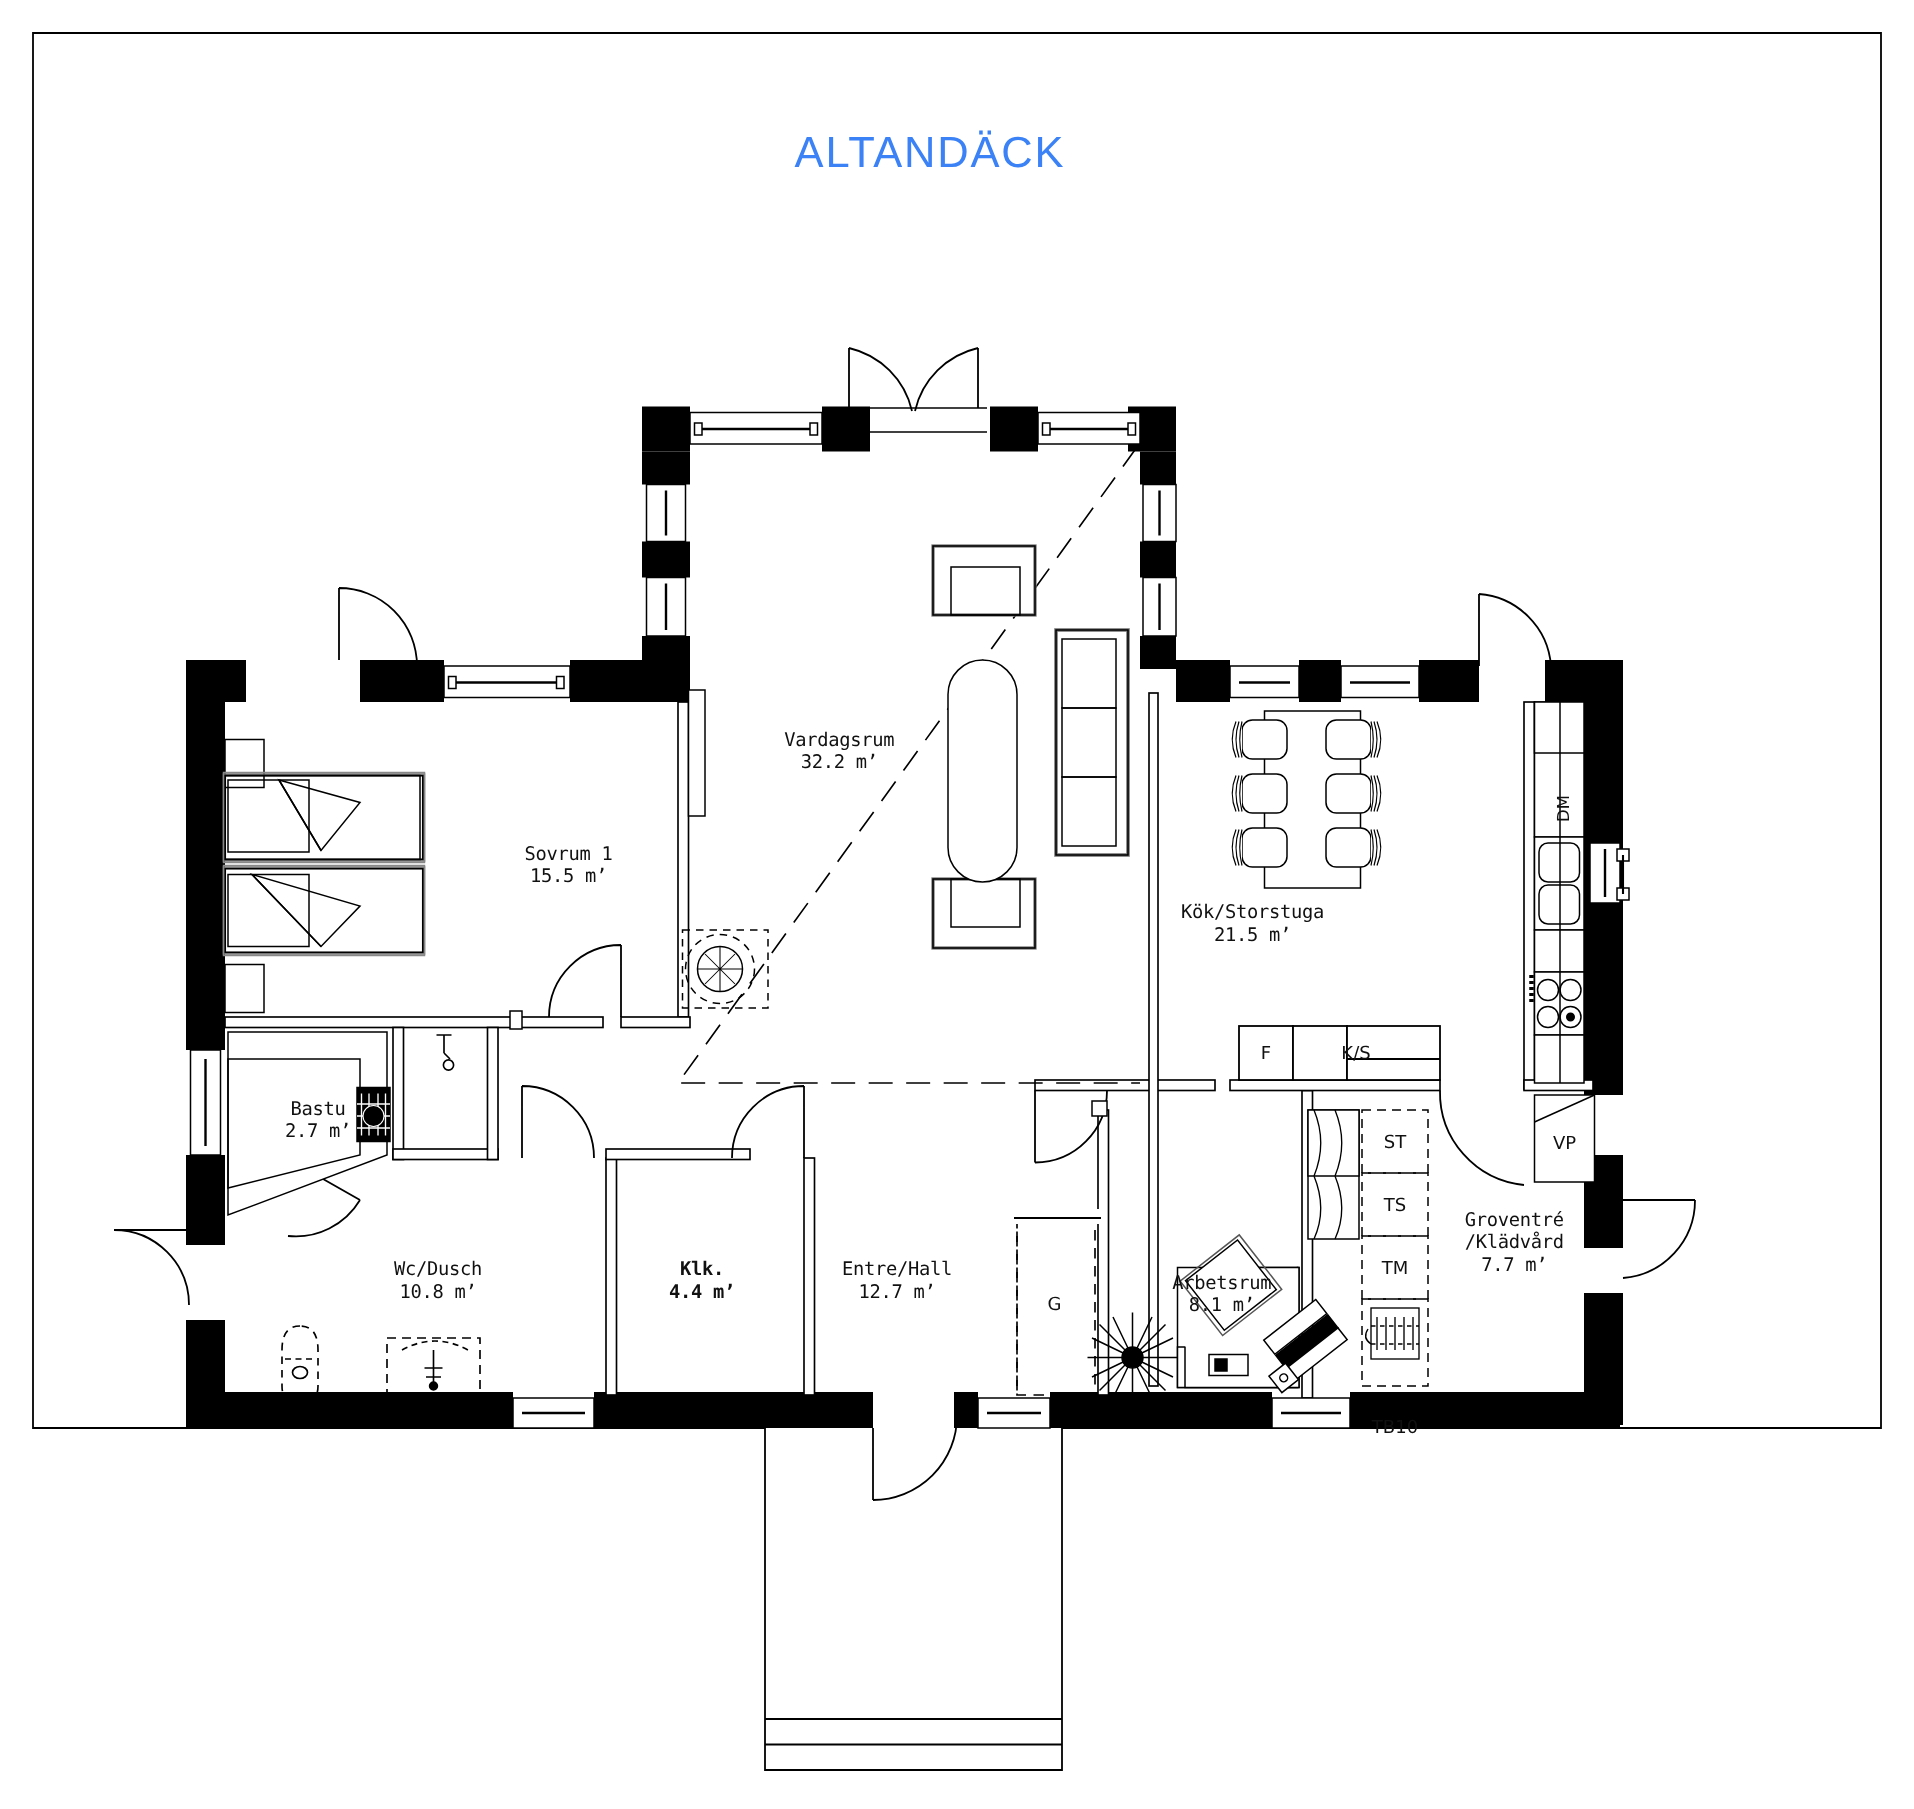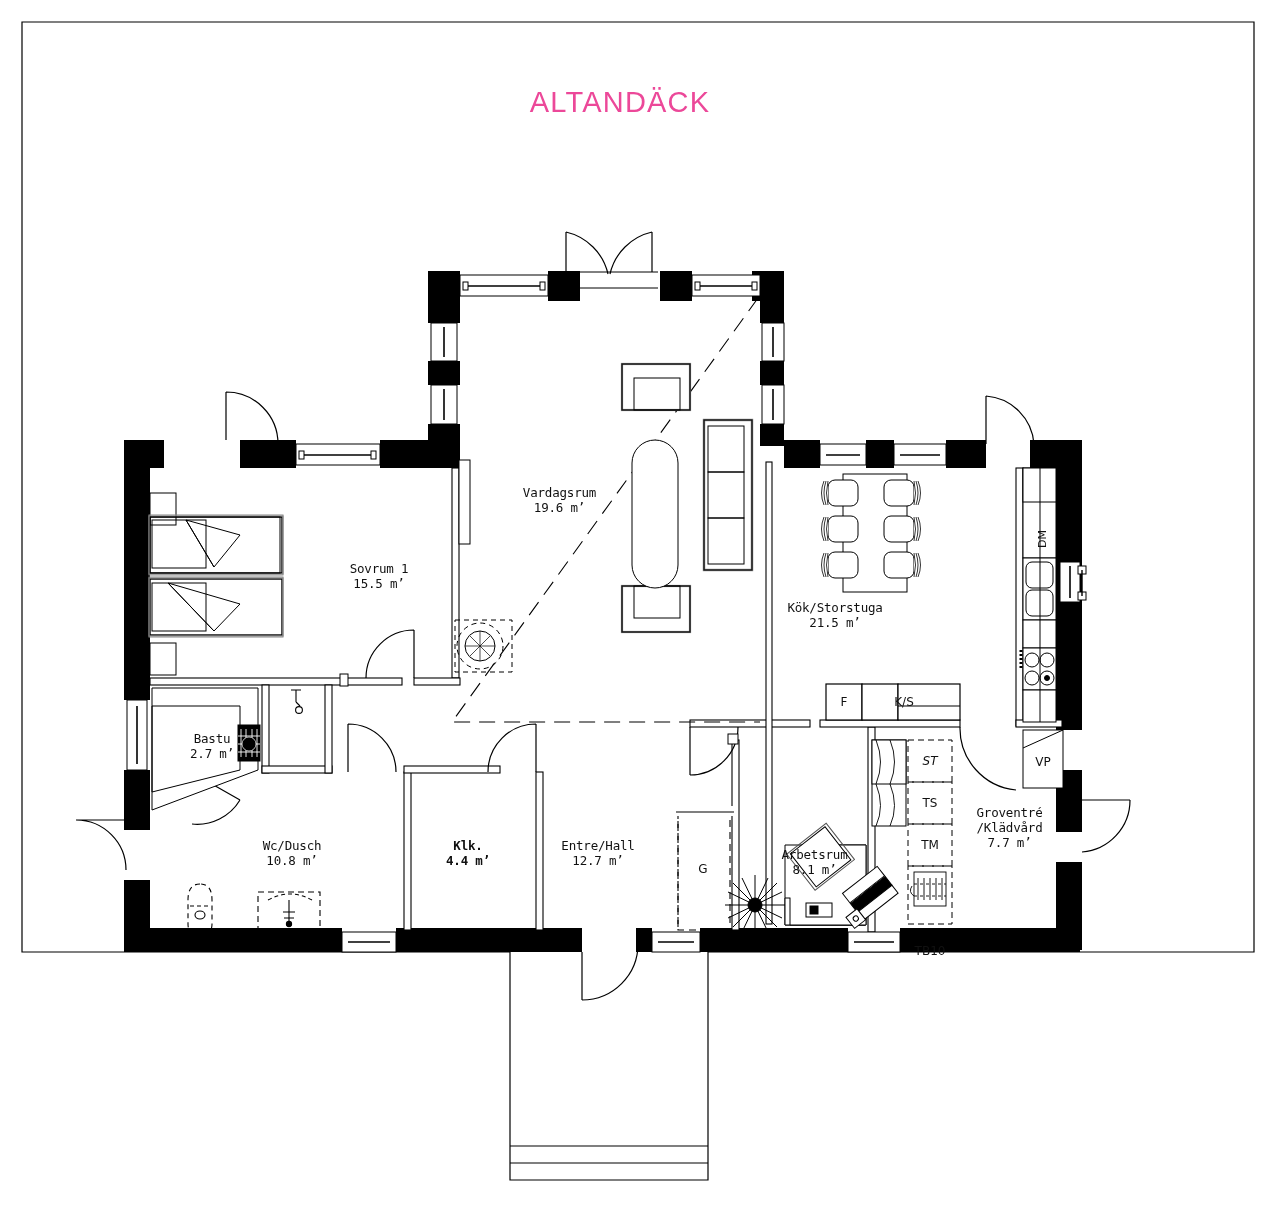--- a/index.html
+++ b/index.html
@@ -4,21 +4,21 @@
 <style>
   html,body{margin:0;padding:0;background:#ffffff;}
   body{width:1276px;height:1206px;font-family:"DejaVu Sans",sans-serif;}
   #stage{position:relative;width:1276px;height:1206px;overflow:hidden;background:#fff;}
   #plan{position:absolute;left:0;top:0;}
   .title{
     position:absolute;
     left:470px;top:86px;width:300px;
     text-align:center;
     font-family:"Liberation Sans",sans-serif;
-    font-size:29px;letter-spacing:1.2px;color:#ec4899;
+    font-size:29px;letter-spacing:1.2px;color:#3b82f6;
     white-space:nowrap;
   }
   .rlabel{
     position:absolute;
     font-family:"DejaVu Sans Mono","Liberation Mono",monospace;
     font-size:12.5px;line-height:15px;color:#111;
     text-align:center;white-space:pre;
     letter-spacing:-0.2px;
   }
   .minilabel{
@@ -389,42 +389,42 @@
       <rect x="1078" y="566" width="8" height="8"></rect>
       <rect x="1078" y="592" width="8" height="8"></rect>
       <line x1="1082" y1="570" x2="1082" y2="596" stroke-width="1.4"></line>
     </g>
 
   </svg>
 
   <div class="title">ALTANDÄCK</div>
 
   <div class="rlabel" style="left:497px;top:485px;width:125px;">Vardagsrum
-19.6 m’</div>
+32.2 m’</div>
   <div class="rlabel" style="left:324px;top:561px;width:110px;">Sovrum 1
 15.5 m’</div>
   <div class="rlabel" style="left:770px;top:600px;width:130px;">Kök/Storstuga
 21.5 m’</div>
   <div class="rlabel" style="left:172px;top:731px;width:80px;text-align:center;">Bastu
 2.7 m’</div>
   <div class="rlabel" style="left:237px;top:838px;width:110px;">Wc/Dusch
 10.8 m’</div>
   <div class="rlabel" style="left:428px;top:838px;width:80px;font-weight:bold;">Klk.
 4.4 m’</div>
   <div class="rlabel" style="left:538px;top:838px;width:120px;">Entre/Hall
 12.7 m’</div>
   <div class="rlabel" style="left:757px;top:810px;width:115px;margin-top:37px;">Arbetsrum
 8.1 m’</div>
   <div class="rlabel" style="left:952px;top:805px;width:115px;">Groventré
 /Klädvård
 7.7 m’</div>
 
   <div class="minilabel" style="left:828px;top:695px;width:32px;">F</div>
   <div class="minilabel" style="left:862px;top:695px;width:36px;margin-left:24px;">K/S</div>
-  <div class="minilabel" style="left:910px;top:754px;width:40px;font-style:italic;">ST</div>
+  <div class="minilabel" style="left:910px;top:754px;width:40px;">ST</div>
   <div class="minilabel" style="left:910px;top:796px;width:40px;">TS</div>
   <div class="minilabel" style="left:910px;top:838px;width:40px;">TM</div>
   <div class="minilabel" style="left:902px;top:908px;width:56px;margin-top:36px;">TB10</div>
   <div class="minilabel" style="left:690px;top:862px;width:26px;">G</div>
   <div class="minilabel" style="left:1026px;top:755px;width:34px;">VP</div>
   <div class="vlabel" style="left:1036px;top:548px;transform:rotate(-90deg);">DM</div>
 
 </div>
 
 </body></html>

